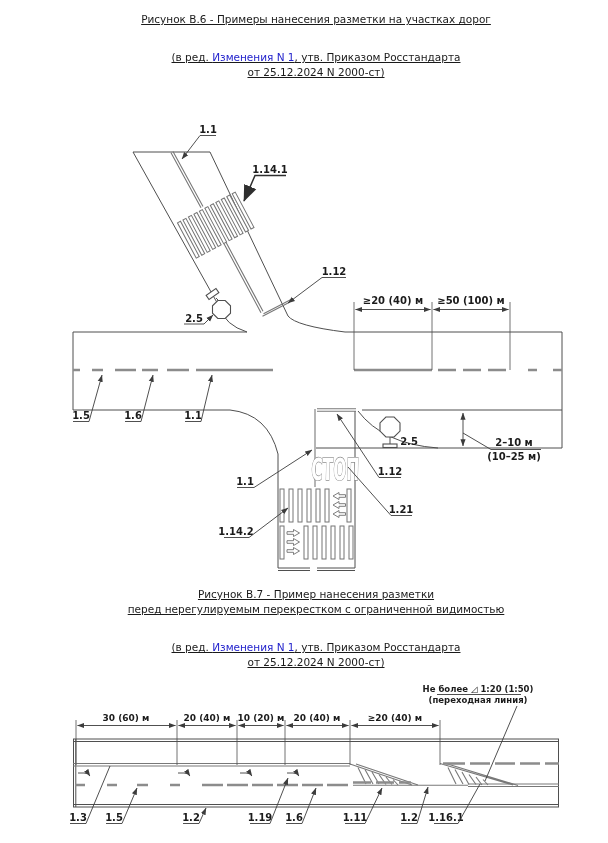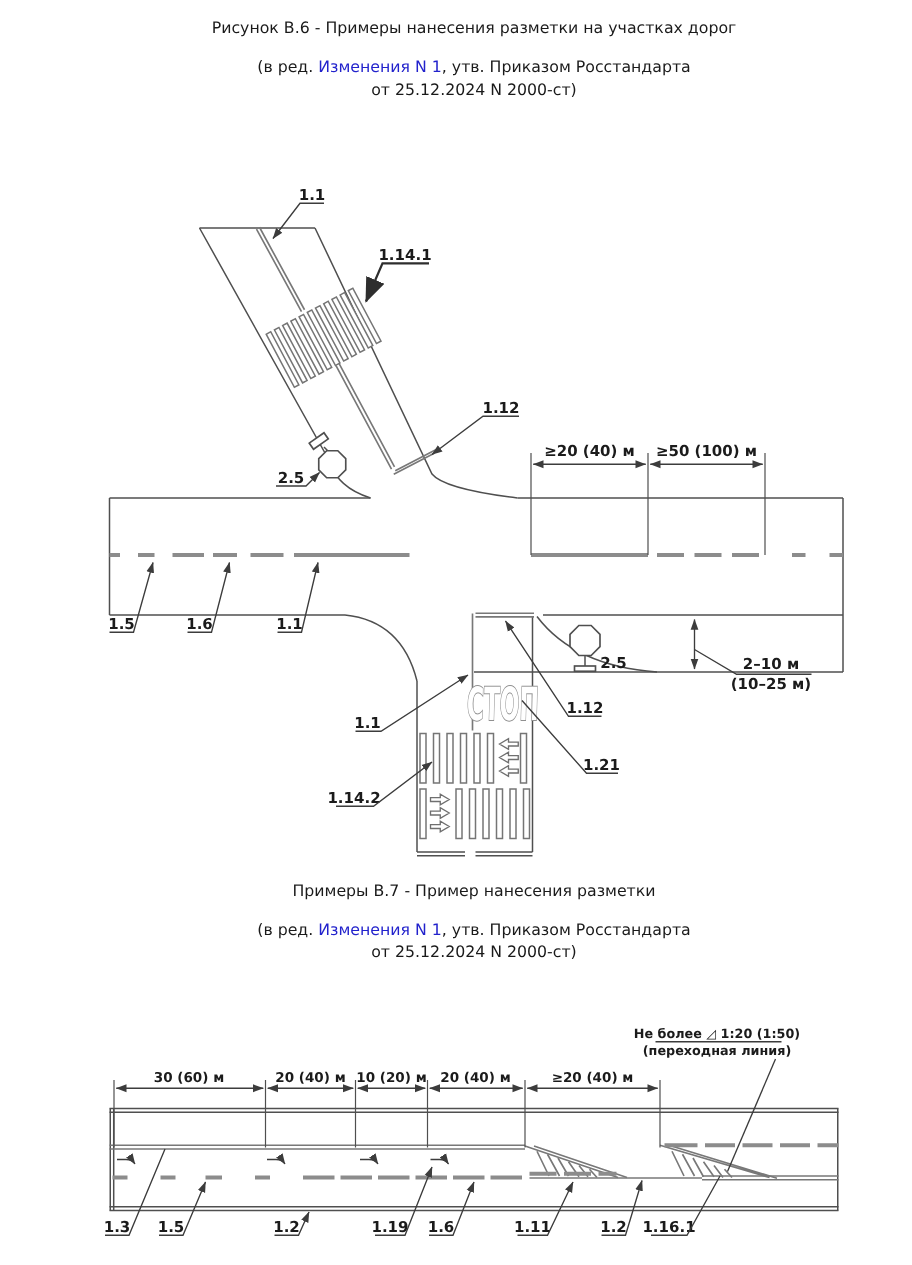--- a/index.html
+++ b/index.html
@@ -1,20 +1,20 @@
 <!DOCTYPE html>
 <html style="--link-color: #2222cc;"><head>
 <meta charset="utf-8">
 <style>
   html,body{margin:0;padding:0;background:#fff;}
   .page{position:relative;width:608px;height:843px;background:#fff;overflow:hidden;
         font-family:"DejaVu Sans",sans-serif;color:#1a1a1a;}
   .caption{position:absolute;left:30px;width:572px;text-align:center;
-           font-size:10.5px;line-height:15px;}
-  .amend{margin-top:11px;}
+           font-size:10.5px;line-height:15px;text-decoration:underline;}
+  .amend{margin-top:23px;}
   .link{color:var(--link-color,#2222cc);cursor:pointer;}
   svg{position:absolute;left:0;}
   #fig-b6{top:112px;}
   #fig-b7{top:678px;}
   .thin{stroke:#4f4f4f;stroke-width:1;fill:none;}
   .thin2{stroke:#4f4f4f;stroke-width:0.8;fill:none;}
   .mk{stroke:#8c8c8c;stroke-width:2.6;fill:none;}
   .mkd{stroke:#787878;stroke-width:1.1;fill:none;}
   .ld{stroke:#3c3c3c;stroke-width:0.9;fill:none;}
   .ldt{stroke:#2e2e2e;stroke-width:1.5;fill:none;}
@@ -176,21 +176,22 @@
       <path class="ld" d="M412,403.5 H391 L348,355"></path>
 
       <text class="lbl" x="236" y="423">1.14.2</text>
       <path class="ld" marker-end="url(#b6a)" d="M224,425.5 H249 L288,396"></path>
 
       <text class="lbl" x="409" y="333">2.5</text>
     </g>
   </svg>
 
   <div class="caption" style="top:587px">
-    <div>Примеры В.7 - Пример нанесения разметки</div>
+    <div>Рисунок В.7 - Пример нанесения разметки</div>
+    <div>перед нерегулируемым перекрестком с ограниченной видимостью</div>
     <div class="amend"><span>(в ред. </span><span class="link">Изменения N 1</span><span>, утв. Приказом Росстандарта</span></div>
     <div>от 25.12.2024 N 2000-ст)</div>
   </div>
 
   <svg id="fig-b7" width="608" height="165" viewBox="0 0 608 165">
     <defs>
       <marker id="b7a" viewBox="0 0 10 10" refX="9.5" refY="5" markerWidth="8" markerHeight="8" orient="auto-start-reverse">
           <path d="M0,1.4 L10,5 L0,8.6 Z" fill="#3c3c3c"></path>
         </marker>
     </defs>

